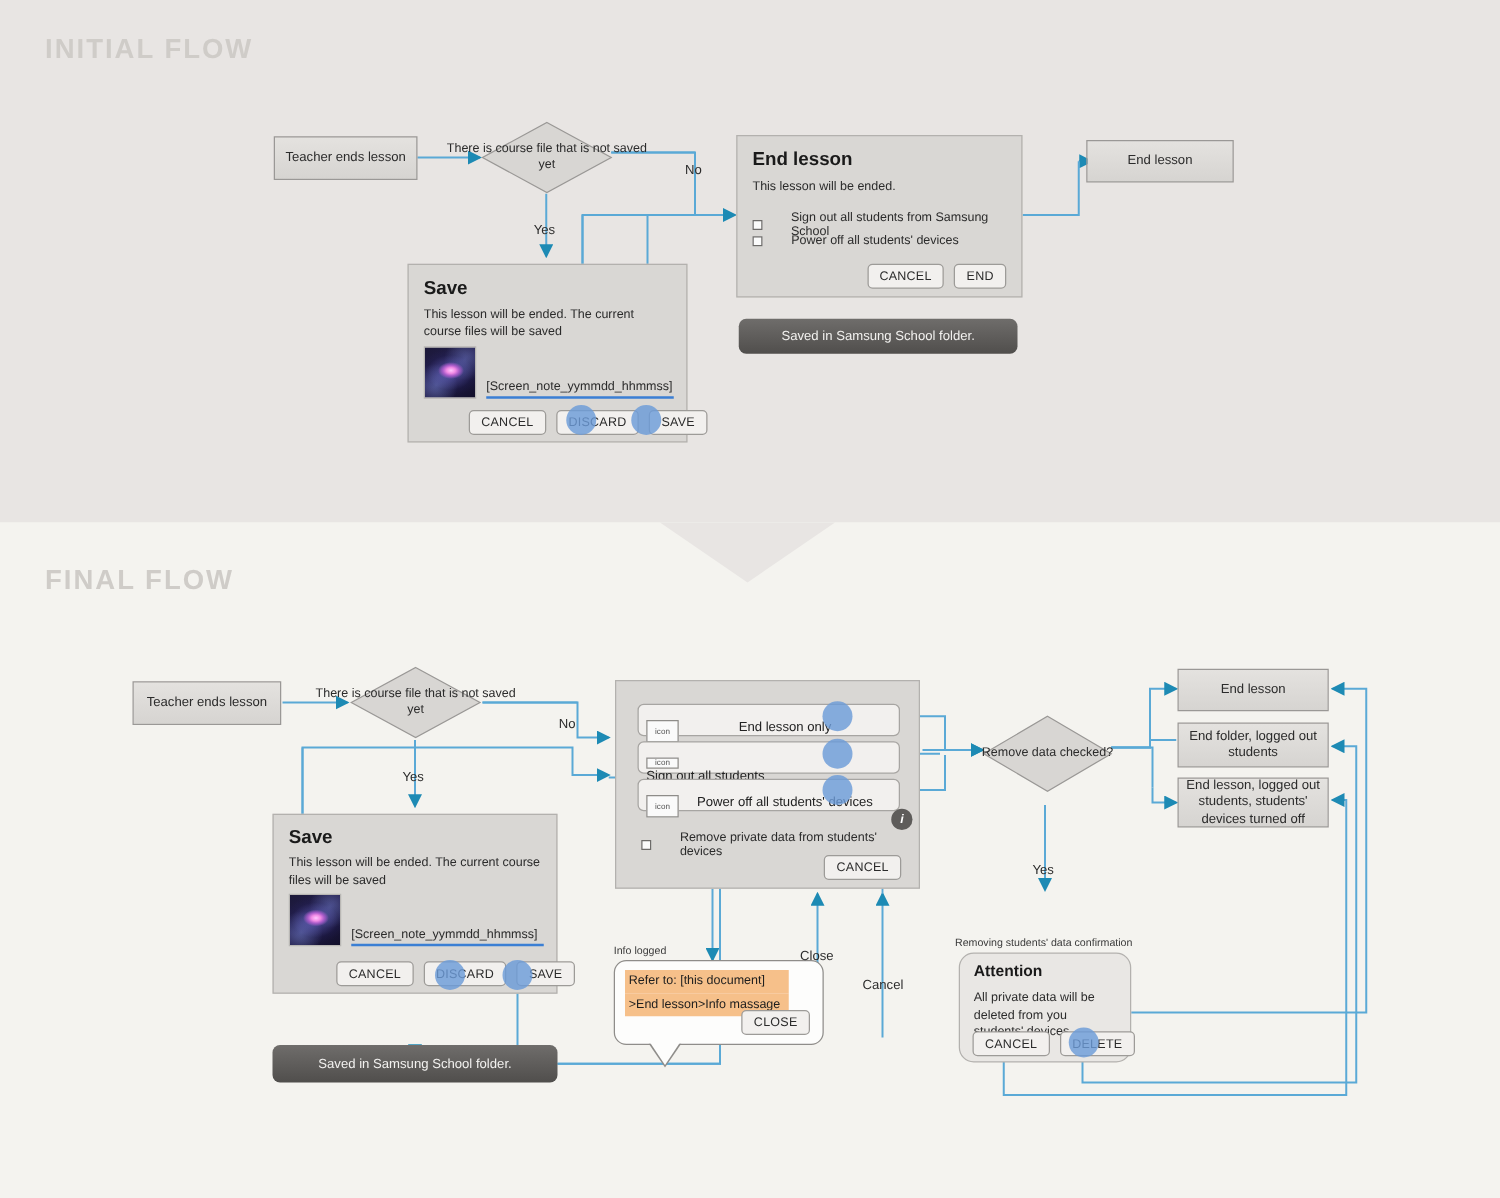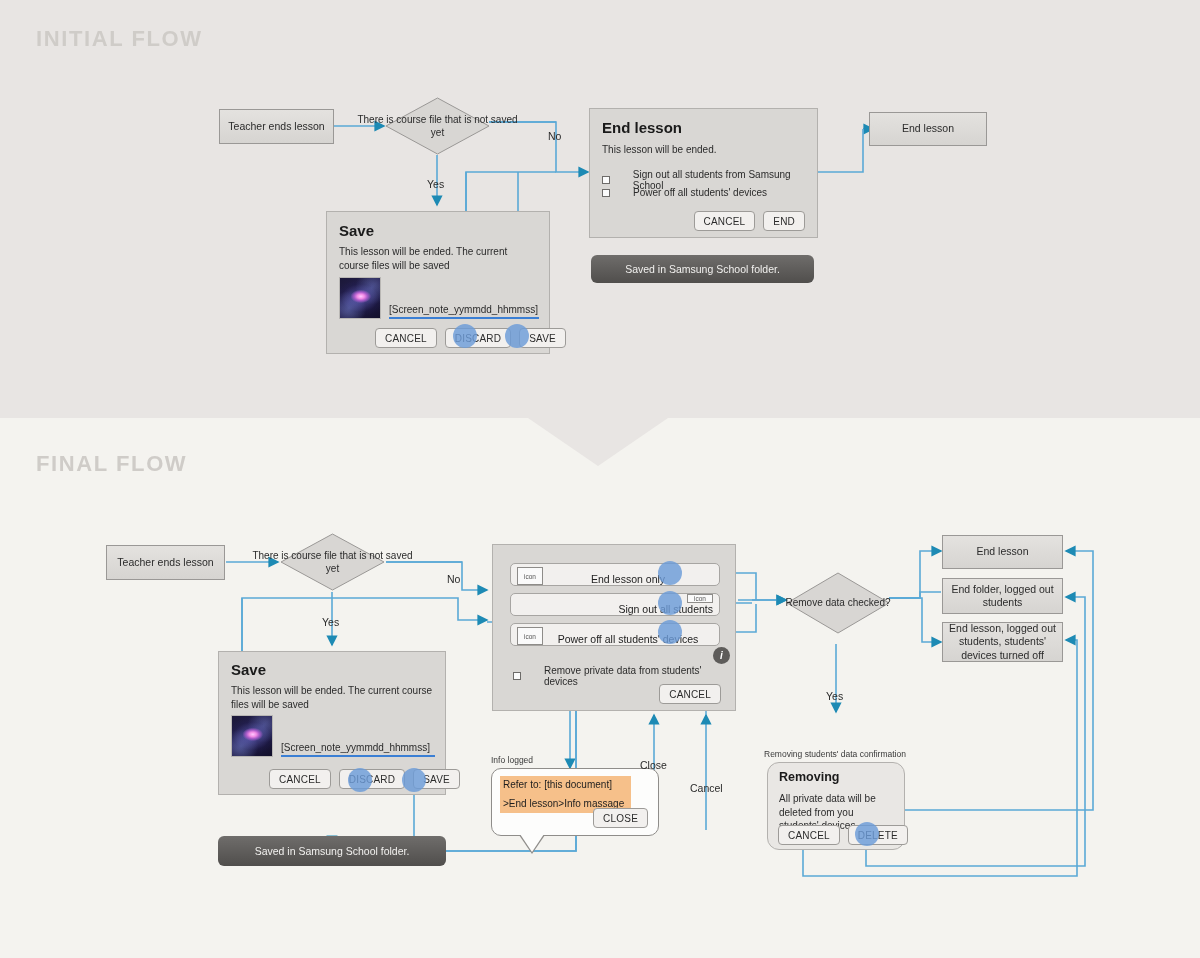--- a/index.html
+++ b/index.html
@@ -57,22 +57,22 @@
       linear-gradient(145deg,#1b1838 0%,#241f4e 45%,#120f2a 100%);}
   .filefield{flex:1;border-bottom:2px solid #3b7fd4;font-size:10px;color:#2b2b2b;
     padding-bottom:2px;}
 
   .toast{position:absolute;box-sizing:border-box;border-radius:6px;
     background:linear-gradient(#6f6d6b,#504e4c);
     display:flex;align-items:center;justify-content:center;
     color:#f2f1ef;font-size:10.5px;}
 
   .optrow{position:absolute;box-sizing:border-box;background:#f2f0ee;
-    border:1px solid #a7a5a2;border-radius:5px;display:flex;align-items:flex-end;
-    padding:0 6px;}
+    border:1px solid #a7a5a2;border-radius:5px;display:flex;align-items:flex-start;
+    padding:12px 6px;}
   .optrow .iconbox{width:26px;height:18px;border:1px solid #8e8c89;background:#fafafa;
     display:flex;align-items:center;justify-content:center;font-size:6.5px;color:#555;
     box-sizing:border-box;}
   .optrow .optlabel{flex:1;text-align:center;font-size:10.5px;color:#222;}
 
   .dot{position:absolute;width:24px;height:24px;border-radius:50%;
     background:#6b9bd8;opacity:.82;}
 
   .infobadge{position:absolute;width:17px;height:17px;border-radius:50%;
     background:#5e5c5a;color:#fff;font-size:10px;font-weight:bold;
@@ -298,21 +298,21 @@
 <div class="diamond" style="left:786px;top:572px;width:104px;height:62px;">
   <svg class="dshape" viewBox="0 0 104 62">
     <polygon points="52,1 103,31 52,61 1,31" fill="#d8d6d3" stroke="#9a9896" stroke-width="1"></polygon>
   </svg>
   <div class="dlabel">Remove data checked?</div>
 </div>
 <div class="edge-label" style="left:826px;top:690px;">Yes</div>
 
 <div class="caption" style="left:764px;top:749px;">Removing students' data confirmation</div>
 <div class="dialog rounded" style="left:767px;top:762px;width:138px;height:88px;border-radius:12px;">
-  <div class="dlg-title" style="position:absolute;left:11px;top:7px;font-size:12.5px;">Removing</div>
+  <div class="dlg-title" style="position:absolute;left:11px;top:7px;font-size:12.5px;">Attention</div>
   <div class="dlg-text" style="position:absolute;left:11px;top:29px;width:116px;">All private data will be deleted from you students' devices</div>
   <div style="position:absolute;left:10px;top:62px;display:flex;gap:8px;">
     <div class="btn">CANCEL</div>
     <div class="btn">DELETE</div>
   </div>
 </div>
 <div class="dot" style="left:855px;top:822px;"></div>
 
 <div class="node" style="left:942px;top:535px;width:121px;height:34px;">
   <span>End lesson</span>

